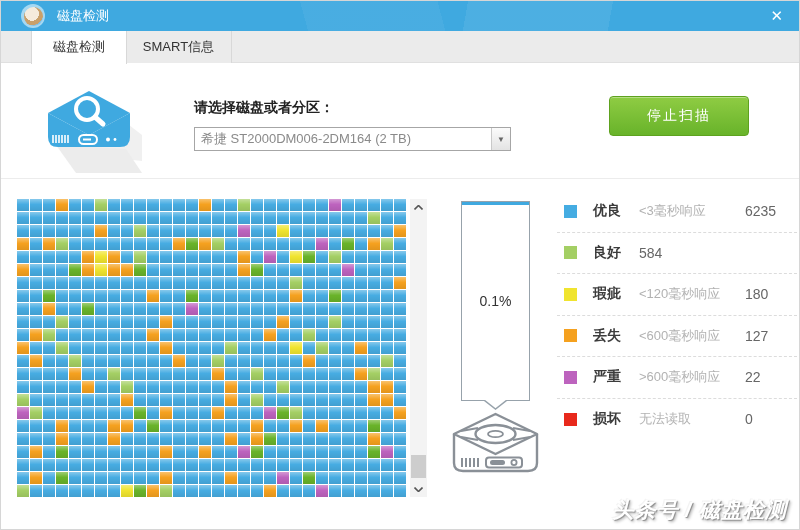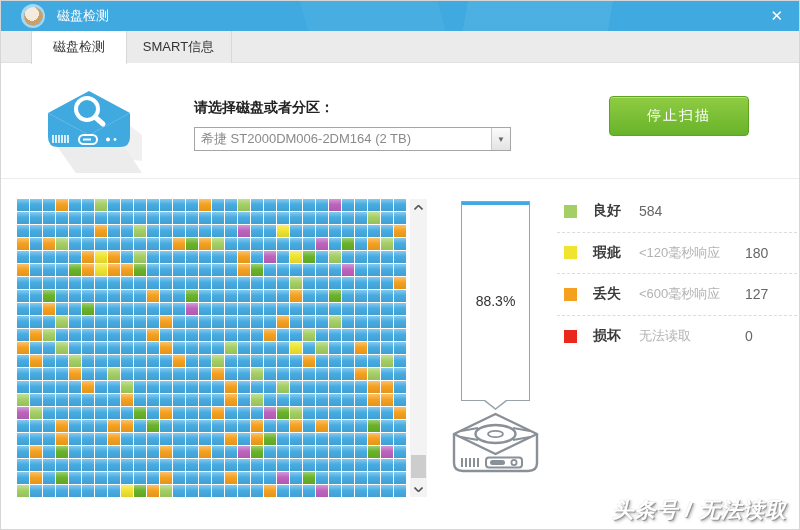--- a/index.html
+++ b/index.html
@@ -814,21 +814,21 @@
     <div class="sb-thumb"></div>
     <div class="sb-btn sb-down">
       <svg width="9" height="5" viewBox="0 0 9 5">
           <polyline points="0.5,0.5 4.5,4.5 8.5,0.5" fill="none" stroke="#555" stroke-width="1.6"></polyline>
         </svg>
     </div>
   </div>
 
   <div class="progress-bar">
     <div class="progress-fill" style="background: rgb(63, 169, 224);"></div>
-    <div class="progress-label">88.3%</div>
+    <div class="progress-label">0.1%</div>
   </div>
   <svg class="progress-notch" width="23" height="10" viewBox="0 0 23 10">
     <polygon points="0,0 11.5,9 23,0" fill="#fff"></polygon>
     <path d="M0,0 L11.5,9 L23,0" fill="none" stroke="#97A2AB" stroke-width="1.4"></path>
   </svg>
   <svg class="disk-icon-gray" viewBox="0 0 95 70">
     <g fill="#fff" stroke="#8A9097" stroke-width="2.4" stroke-linejoin="round">
       <path d="M6,23 L6,52 Q6,60 15,60 L80,60 Q89,60 89,52 L89,23"></path>
       <polygon points="47.5,3 89,23 47.5,43 6,23"></polygon>
     </g>
@@ -847,39 +847,51 @@
         <line x1="26" y1="47" x2="26" y2="56"></line>
       <line x1="30" y1="47" x2="30" y2="56"></line>
     </g>
     <rect x="38" y="46.5" width="36" height="10" rx="3" fill="none" stroke="#8A9097" stroke-width="2"></rect>
     <rect x="42" y="49" width="15" height="5" rx="2.5" fill="#8A9097"></rect>
     <circle cx="66" cy="51.5" r="2.6" fill="none" stroke="#8A9097" stroke-width="1.8"></circle>
   </svg>
 
   <div class="legend">
       <div class="legend-row">
+        <span class="swatch" style="background: rgb(69, 172, 226);"></span>
+        <span class="l-label">优良</span>
+        <span class="l-desc">&lt;3毫秒响应</span>
+        <span class="l-count">6235</span>
+      </div>
+      <div class="legend-row">
         <span class="swatch" style="background: rgb(164, 207, 100);"></span>
         <span class="l-label">良好</span>
         <span class="l-count">584</span>
       </div>
       <div class="legend-row">
         <span class="swatch" style="background: rgb(240, 228, 47);"></span>
         <span class="l-label">瑕疵</span>
         <span class="l-desc">&lt;120毫秒响应</span>
         <span class="l-count">180</span>
       </div>
       <div class="legend-row">
         <span class="swatch" style="background: rgb(245, 161, 31);"></span>
         <span class="l-label">丢失</span>
         <span class="l-desc">&lt;600毫秒响应</span>
         <span class="l-count">127</span>
       </div>
       <div class="legend-row">
+        <span class="swatch" style="background: rgb(189, 99, 190);"></span>
+        <span class="l-label">严重</span>
+        <span class="l-desc">&gt;600毫秒响应</span>
+        <span class="l-count">22</span>
+      </div>
+      <div class="legend-row">
         <span class="swatch" style="background: rgb(232, 41, 28);"></span>
         <span class="l-label">损坏</span>
         <span class="l-desc">无法读取</span>
         <span class="l-count">0</span>
       </div>
     </div>
 
-  <div class="watermark">头条号 / 无法读取</div>
+  <div class="watermark">头条号 / 磁盘检测</div>
 
 </div>
 
 </body></html>

